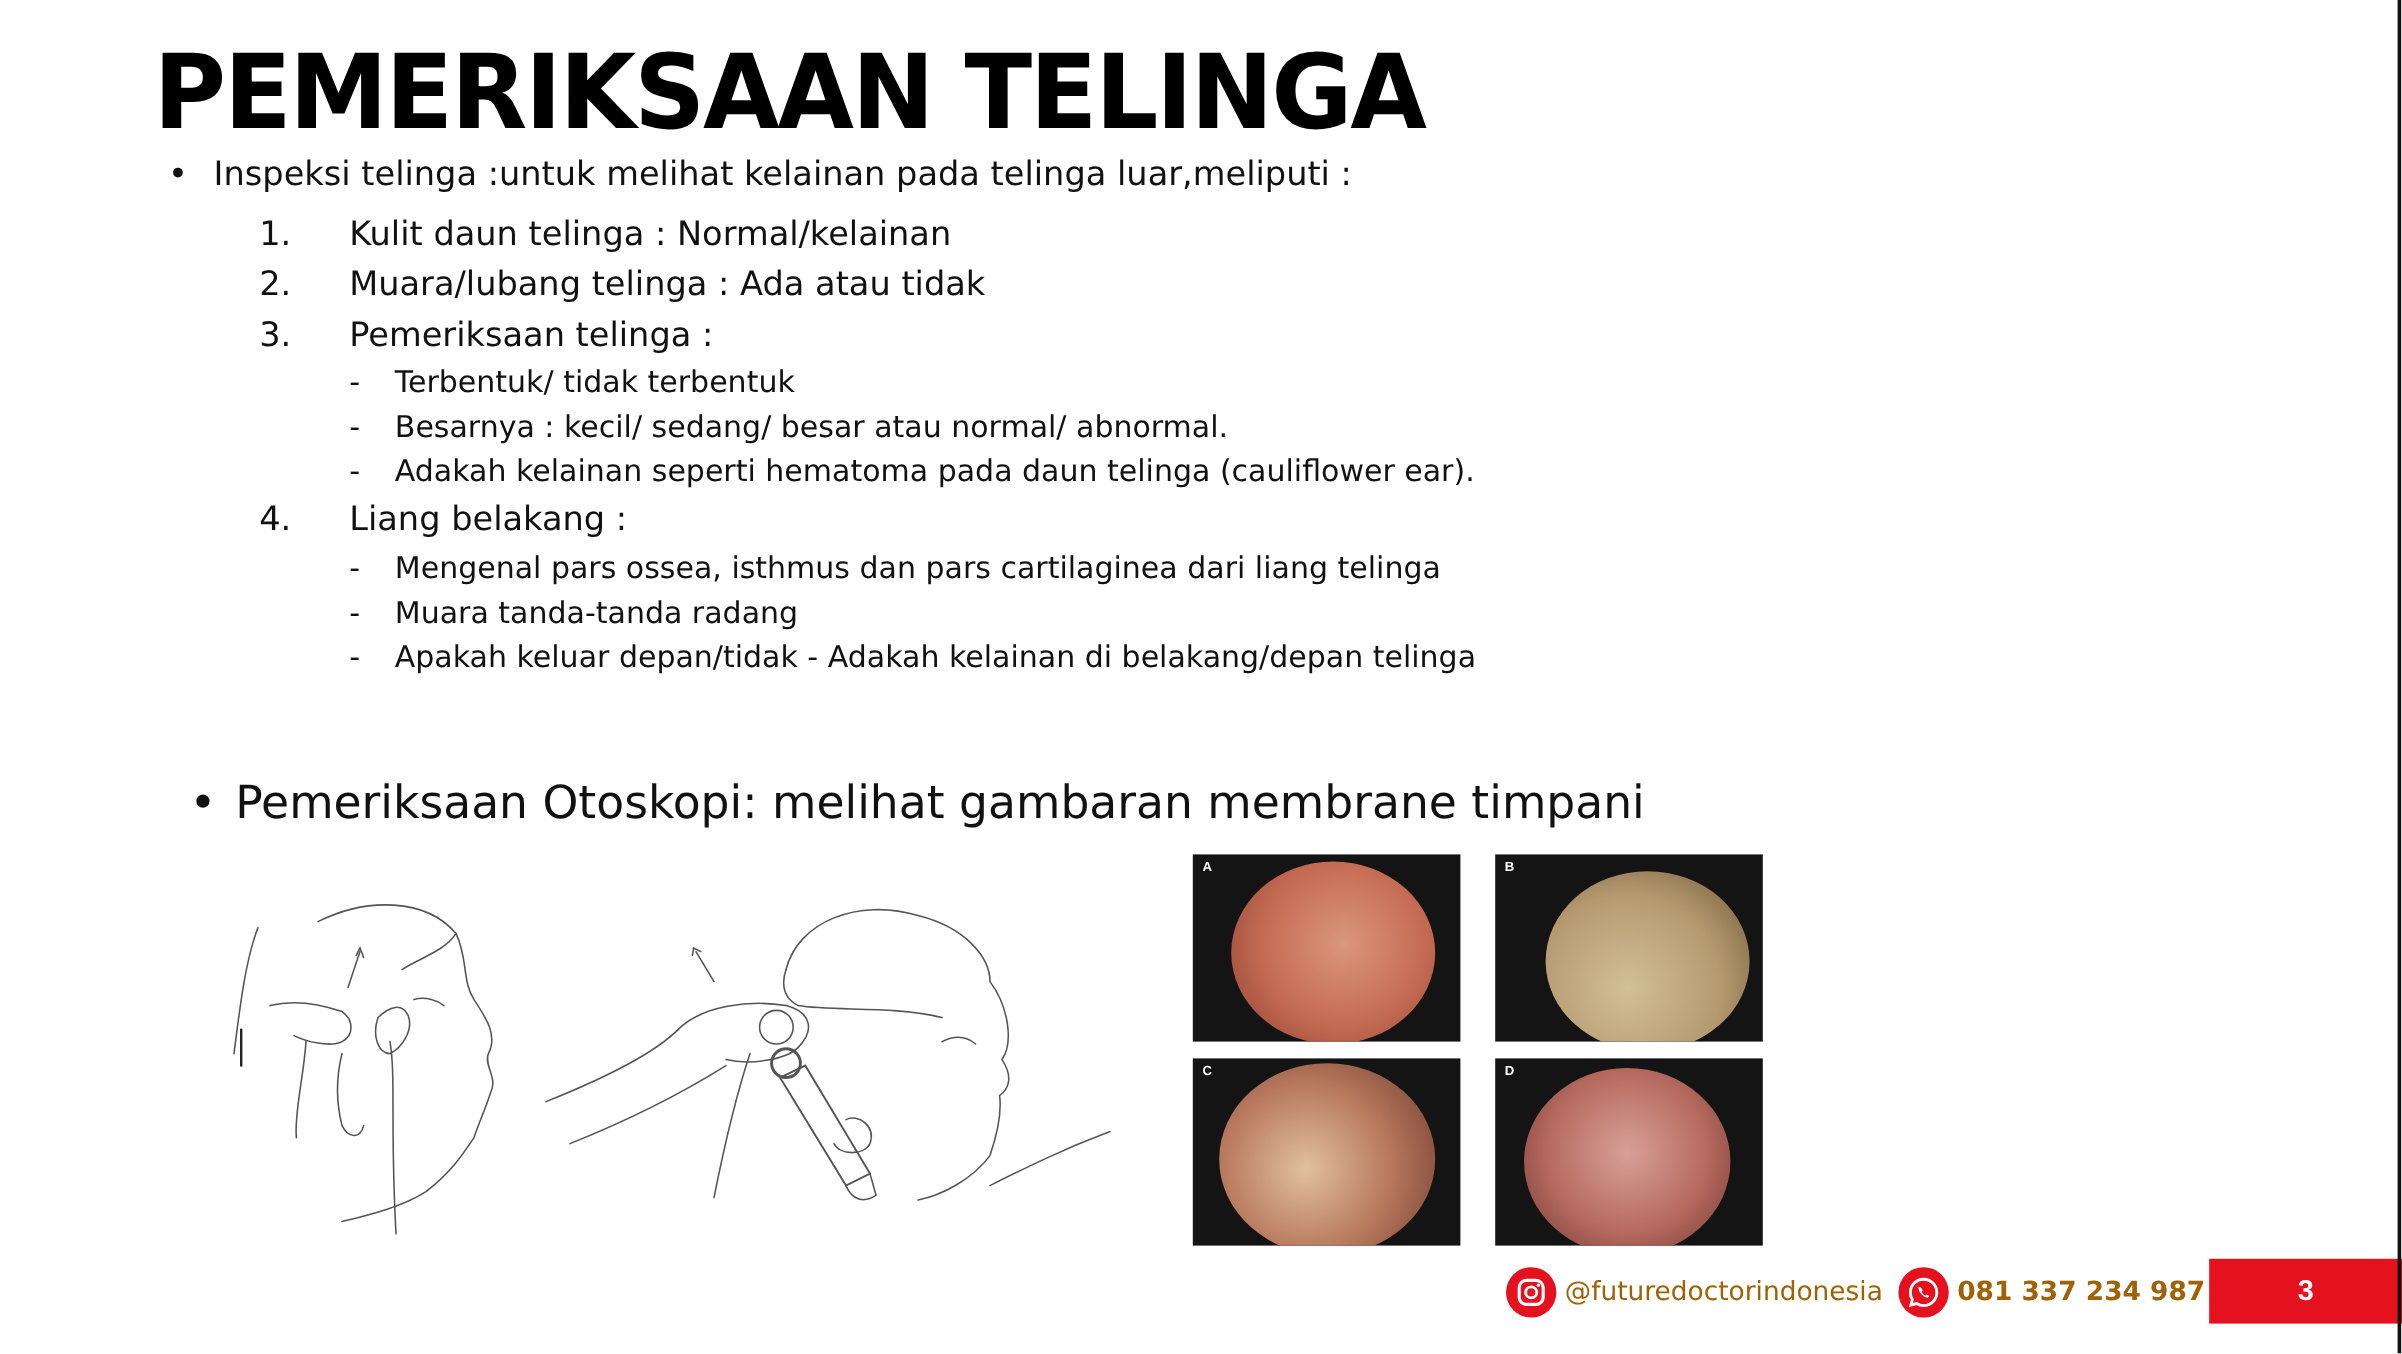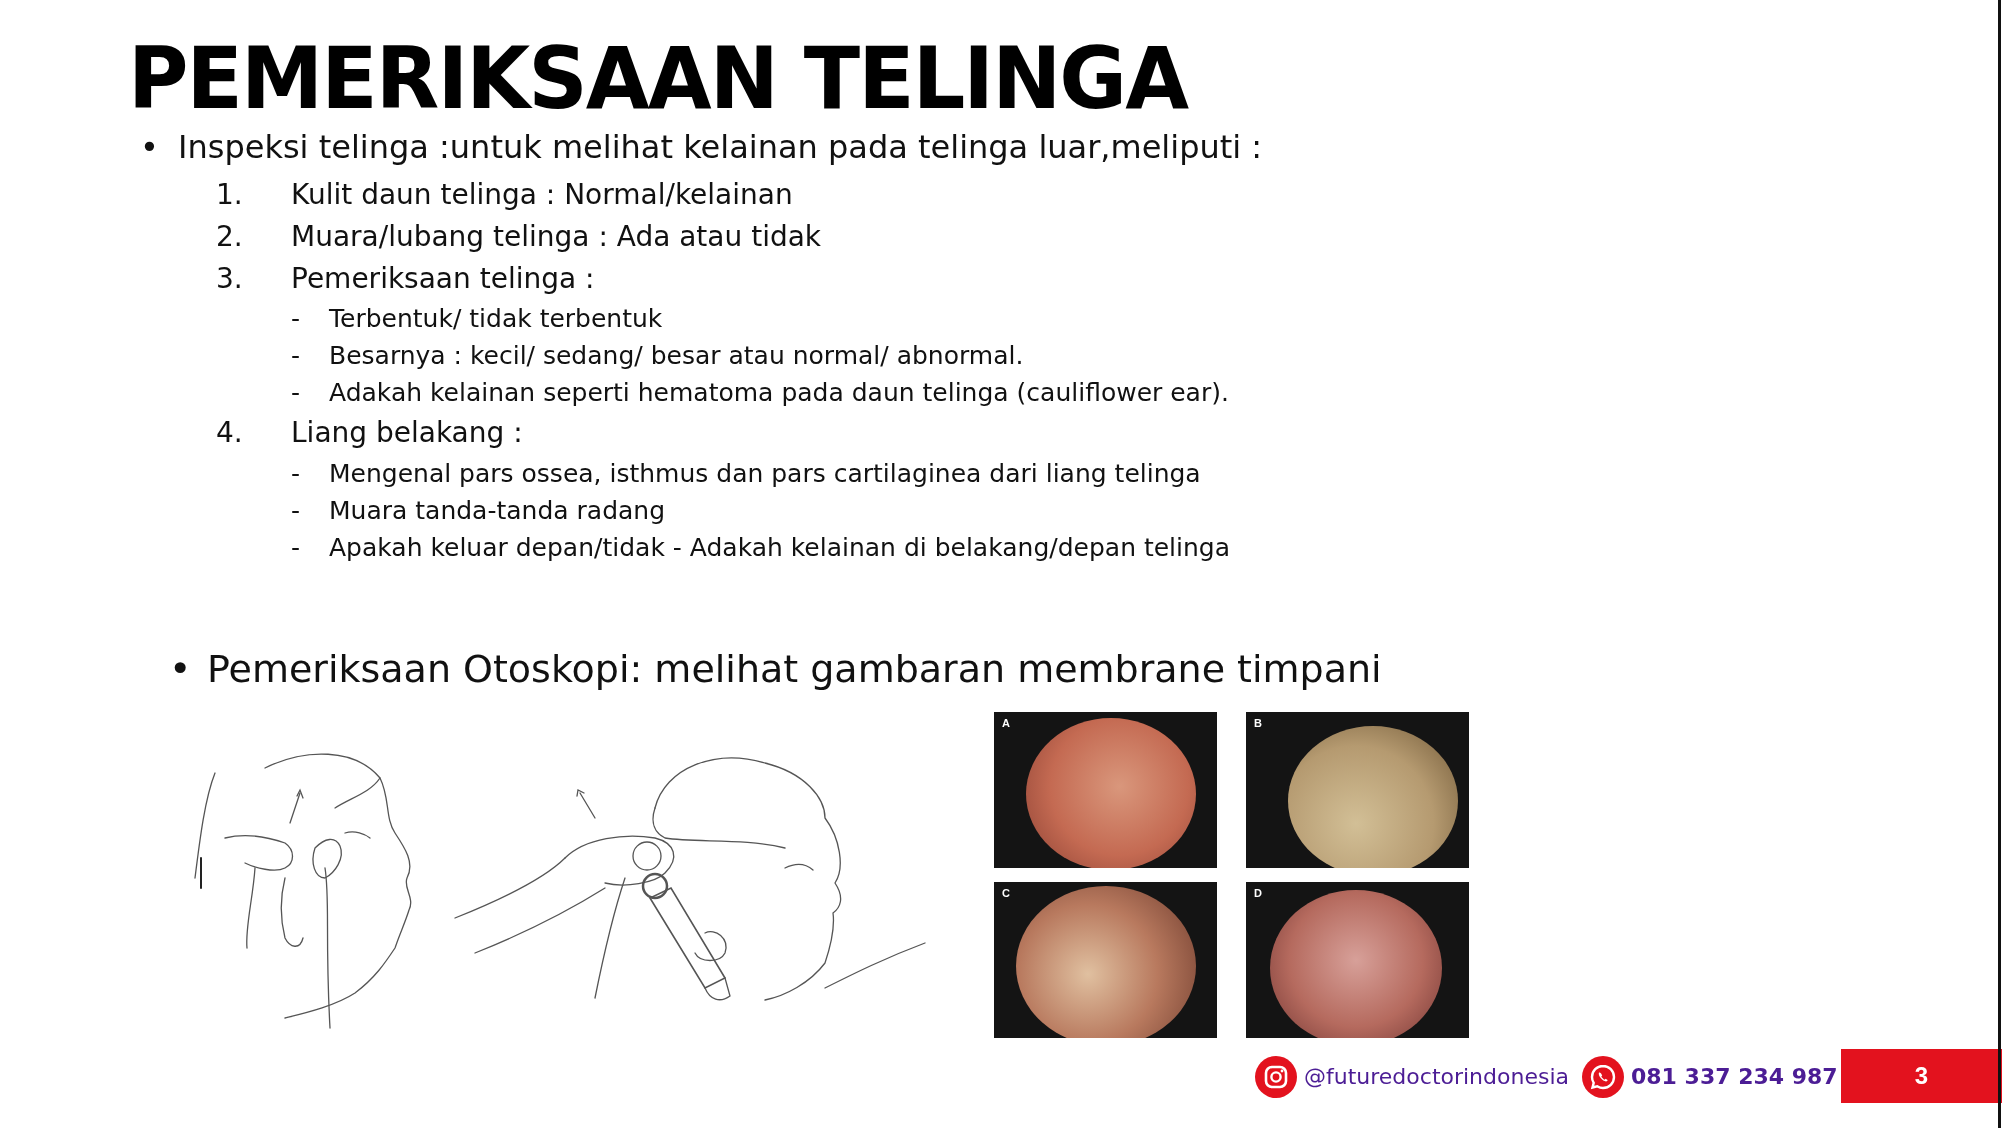--- a/index.html
+++ b/index.html
@@ -1,37 +1,37 @@
 <!DOCTYPE html>
 <html><head>
 <meta charset="utf-8">
 <style>
   html, body { margin:0; padding:0; }
   body { width:2002px; height:1128px; background:#ffffff; position:relative; overflow:hidden;
          font-family:"DejaVu Sans", sans-serif; color:#111; }
   .abs { position:absolute; }
   .title { left:128px; top:28px; font-family:"DejaVu Sans", sans-serif; font-weight:bold;
            font-size:86px; letter-spacing:-2px; color:#000; white-space:nowrap; transform:scaleX(0.96); transform-origin:left; }
-  .b1 { left:140px; top:128px; font-size:32px; white-space:nowrap; color:#111; }
+  .b1 { left:140px; top:128px; font-size:28px; white-space:nowrap; color:#111; }
   .b1 .dot, .b2 .dot { display:inline-block; width:38px; }
   .num { position:absolute; font-size:28px; white-space:nowrap; color:#111; }
   .num .n { position:absolute; left:0; }
   .num .t { position:absolute; left:75px; white-space:nowrap; }
   .sub { position:absolute; font-size:25px; white-space:nowrap; color:#111; }
   .sub .d { position:absolute; left:0; }
   .sub .t { position:absolute; left:38px; white-space:nowrap; }
-  .b2 { left:158px; top:647px; font-size:38px; white-space:nowrap; color:#111;margin-left:11px; }
+  .b2 { left:158px; top:647px; font-size:38px; white-space:nowrap; color:#111; }
   .sketch { left:185px; top:738px; width:756px; height:300px; }
   .otogrid { left:994px; top:712px; width:475px; height:326px; }
   .oto { position:absolute; width:223px; height:156px; background:#141414; overflow:hidden; }
   .oto .lbl { position:absolute; left:8px; top:5px; color:#fff; font-weight:bold; font-size:11px; font-family:"Liberation Sans", sans-serif; }
   .oto .drum { position:absolute; border-radius:50%; }
   .footer-ig { left:1255px; top:1056px; width:42px; height:42px; border-radius:50%; background:#e3121e; }
   .footer-wa { left:1582px; top:1056px; width:42px; height:42px; border-radius:50%; background:#e3121e; }
-  .ftext { font-size:22px; color:#4c1d95; white-space:nowrap; font-family:"DejaVu Sans", sans-serif; }
+  .ftext { font-size:22px; color:#a16207; white-space:nowrap; font-family:"DejaVu Sans", sans-serif; }
   .pagebox { left:1841px; top:1049px; width:161px; height:54px; background:#e3121e; color:#fff;
              font-weight:bold; font-size:24px; display:flex; align-items:center; justify-content:center; font-family:"Liberation Sans", sans-serif; }
   .rightline { left:1998px; top:0; width:3px; height:1128px; background:#111; }
 </style>
 </head>
 <body>
 
 <div class="abs title">PEMERIKSAAN TELINGA</div>
 
 <div class="abs b1">

